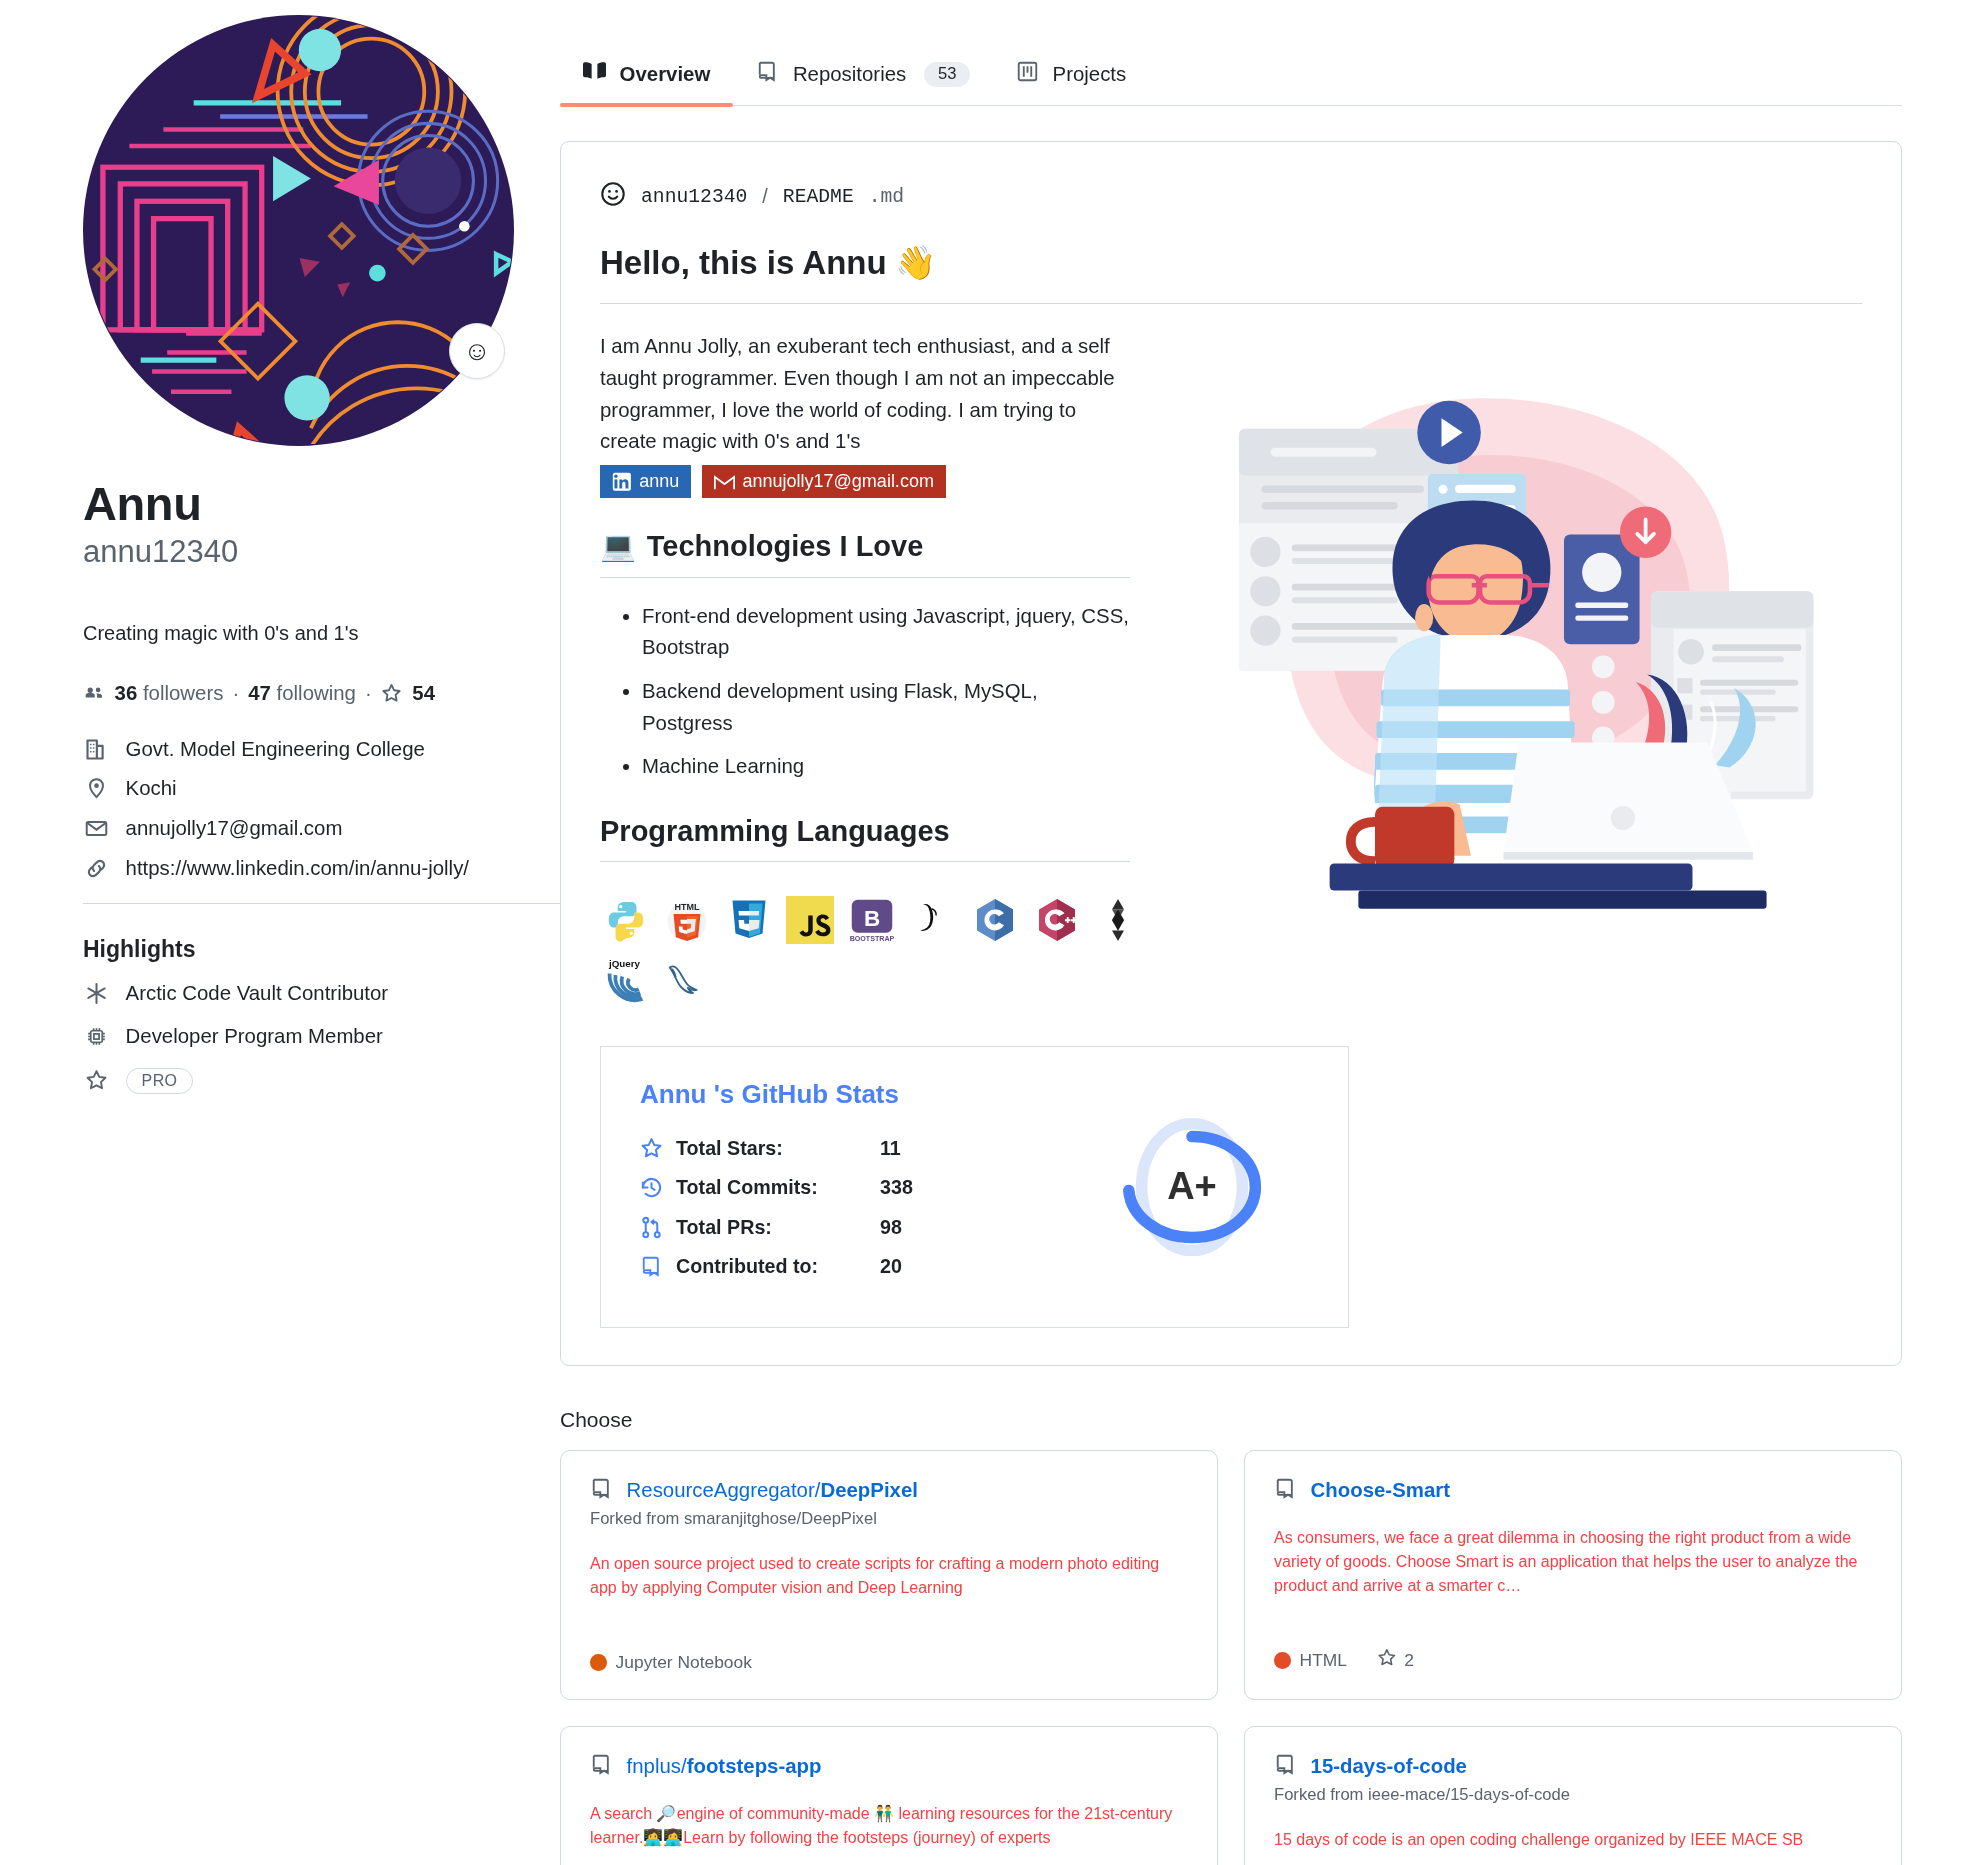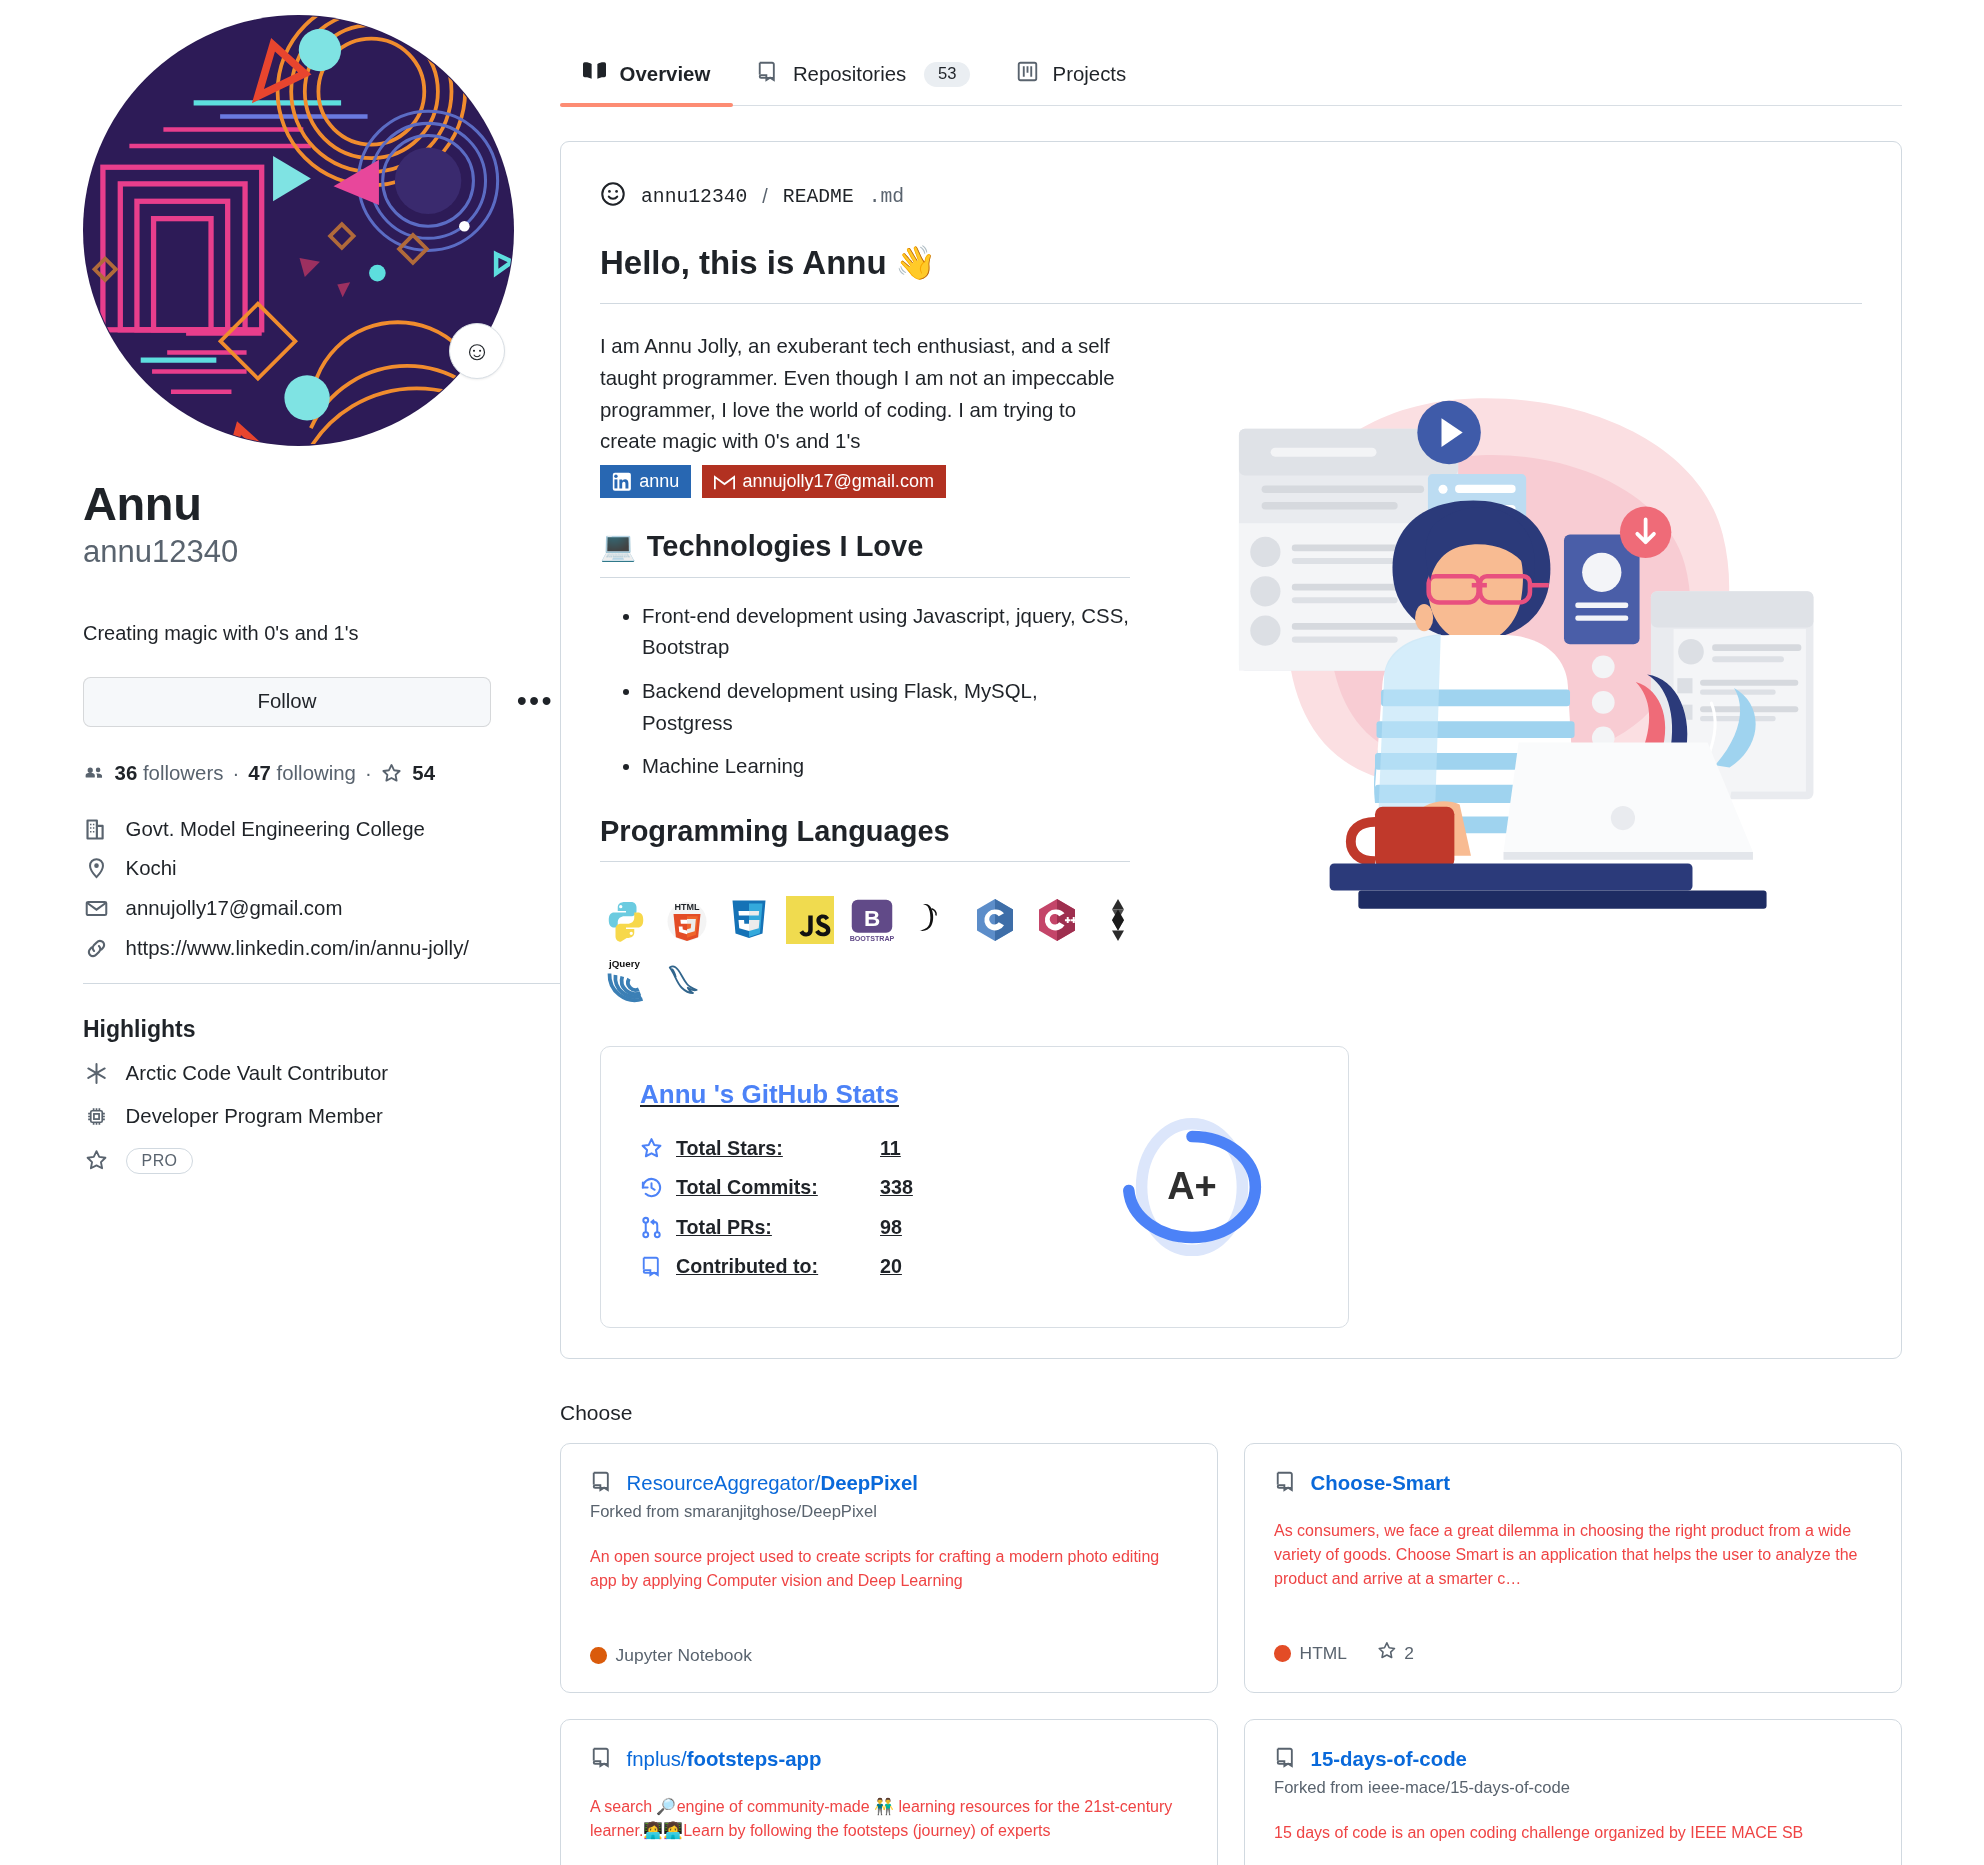--- a/index.html
+++ b/index.html
@@ -124,23 +124,23 @@
   }
   .badge.linkedin { background: #2867b2; }
   .badge.gmail { background: #b23121; }
   .badge .bi { display: inline-flex; align-items: center; }
 
   .langs { display: flex; flex-wrap: wrap; gap: 10.6px; margin-top: 32px; width: 545px; }
   .lang-icon { width: 51px; height: 51px; display: flex; align-items: center; justify-content: center; }
 
   
   .stats-card {
-    border: 0.8px solid #d8dee4; border-radius: 10px;
-    margin: 39px 39px 0 39px; padding: 32px 39px; max-width: 749px;
-    display: flex; align-items: center; text-decoration: underline;
+    border: 0.8px solid #d8dee4; border-radius: 0;
+    margin: 39px 39px 7px 39px; padding: 32px 39px; max-width: 749px;
+    display: flex; align-items: center;
   }
   .stats-left { flex: 1; }
   .stats-title { color: #4c82f7; font-size: 26px; font-weight: bold; }
   .stats-rows { margin-top: 27px; }
   .stats-line { display: flex; align-items: center; font-size: 19.7px; font-weight: bold; margin-bottom: 16.6px; }
   .stats-line .si { width: 36px; color: #4c82f7; display: flex; align-items: center; }
   .stats-line .sl { width: 204px; }
   .rank-ring { width: 144px; height: 144px; position: relative; margin-right: 45px; }
   .rank-ring .grade {
     position: absolute; inset: 0; display: flex; align-items: center;
@@ -231,24 +231,20 @@
       </div>
       <div class="status-badge">
         <span>☺</span>
       </div>
     </div>
 
     <div class="pname">Annu</div>
     <div class="plogin">annu12340</div>
     <div class="pbio">Creating magic with 0's and 1's</div>
 
-    <div class="follow-row">
-      <button class="follow-btn">Follow</button>
-      <div class="kebab">•••</div>
-    </div>
 
     <div class="stat-row">
       <span class="sicon">
         <svg width="21" height="21" viewBox="0 0 16 16" fill="#59636e">
             <path d="M5.5 3.5a2 2 0 1 1 0 4 2 2 0 0 1 0-4ZM2 9.5C2 8.4 3.1 7.5 5.5 7.5S9 8.4 9 9.5v1.25a.25.25 0 0 1-.25.25h-6.5A.25.25 0 0 1 2 10.75Zm9.5-6a1.75 1.75 0 1 1 0 3.5 1.75 1.75 0 0 1 0-3.5Zm-.2 4.5c1.9.06 3.2.85 3.2 1.75v1.25a.25.25 0 0 1-.25.25H10.6c.06-.18.1-.37.1-.57V9.5c0-.58-.21-1.11-.58-1.54Z"></path>
           </svg>
       </span>
       <span class="stat-link"><b>36</b>&nbsp;<span>followers</span></span>
       <span class="sep">·</span>
       <span class="stat-link"><b>47</b>&nbsp;<span>following</span></span>

